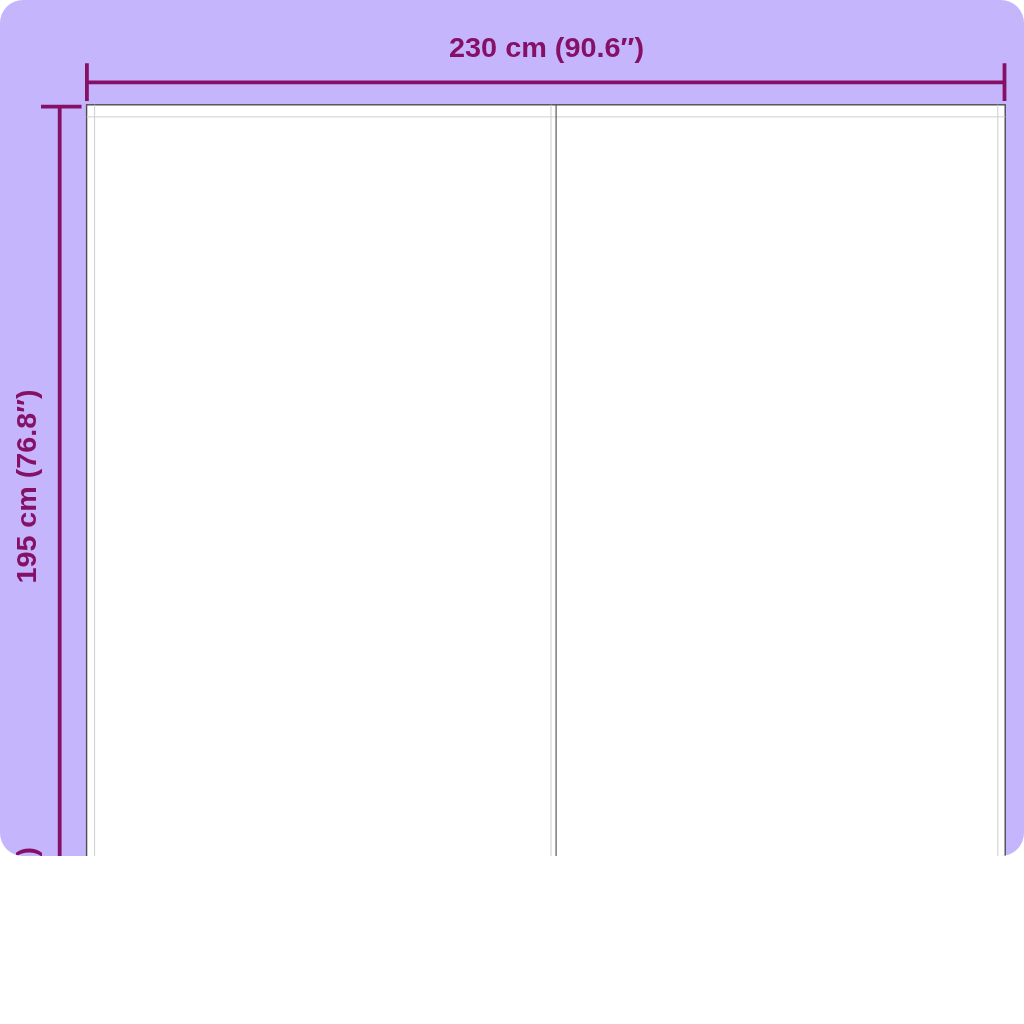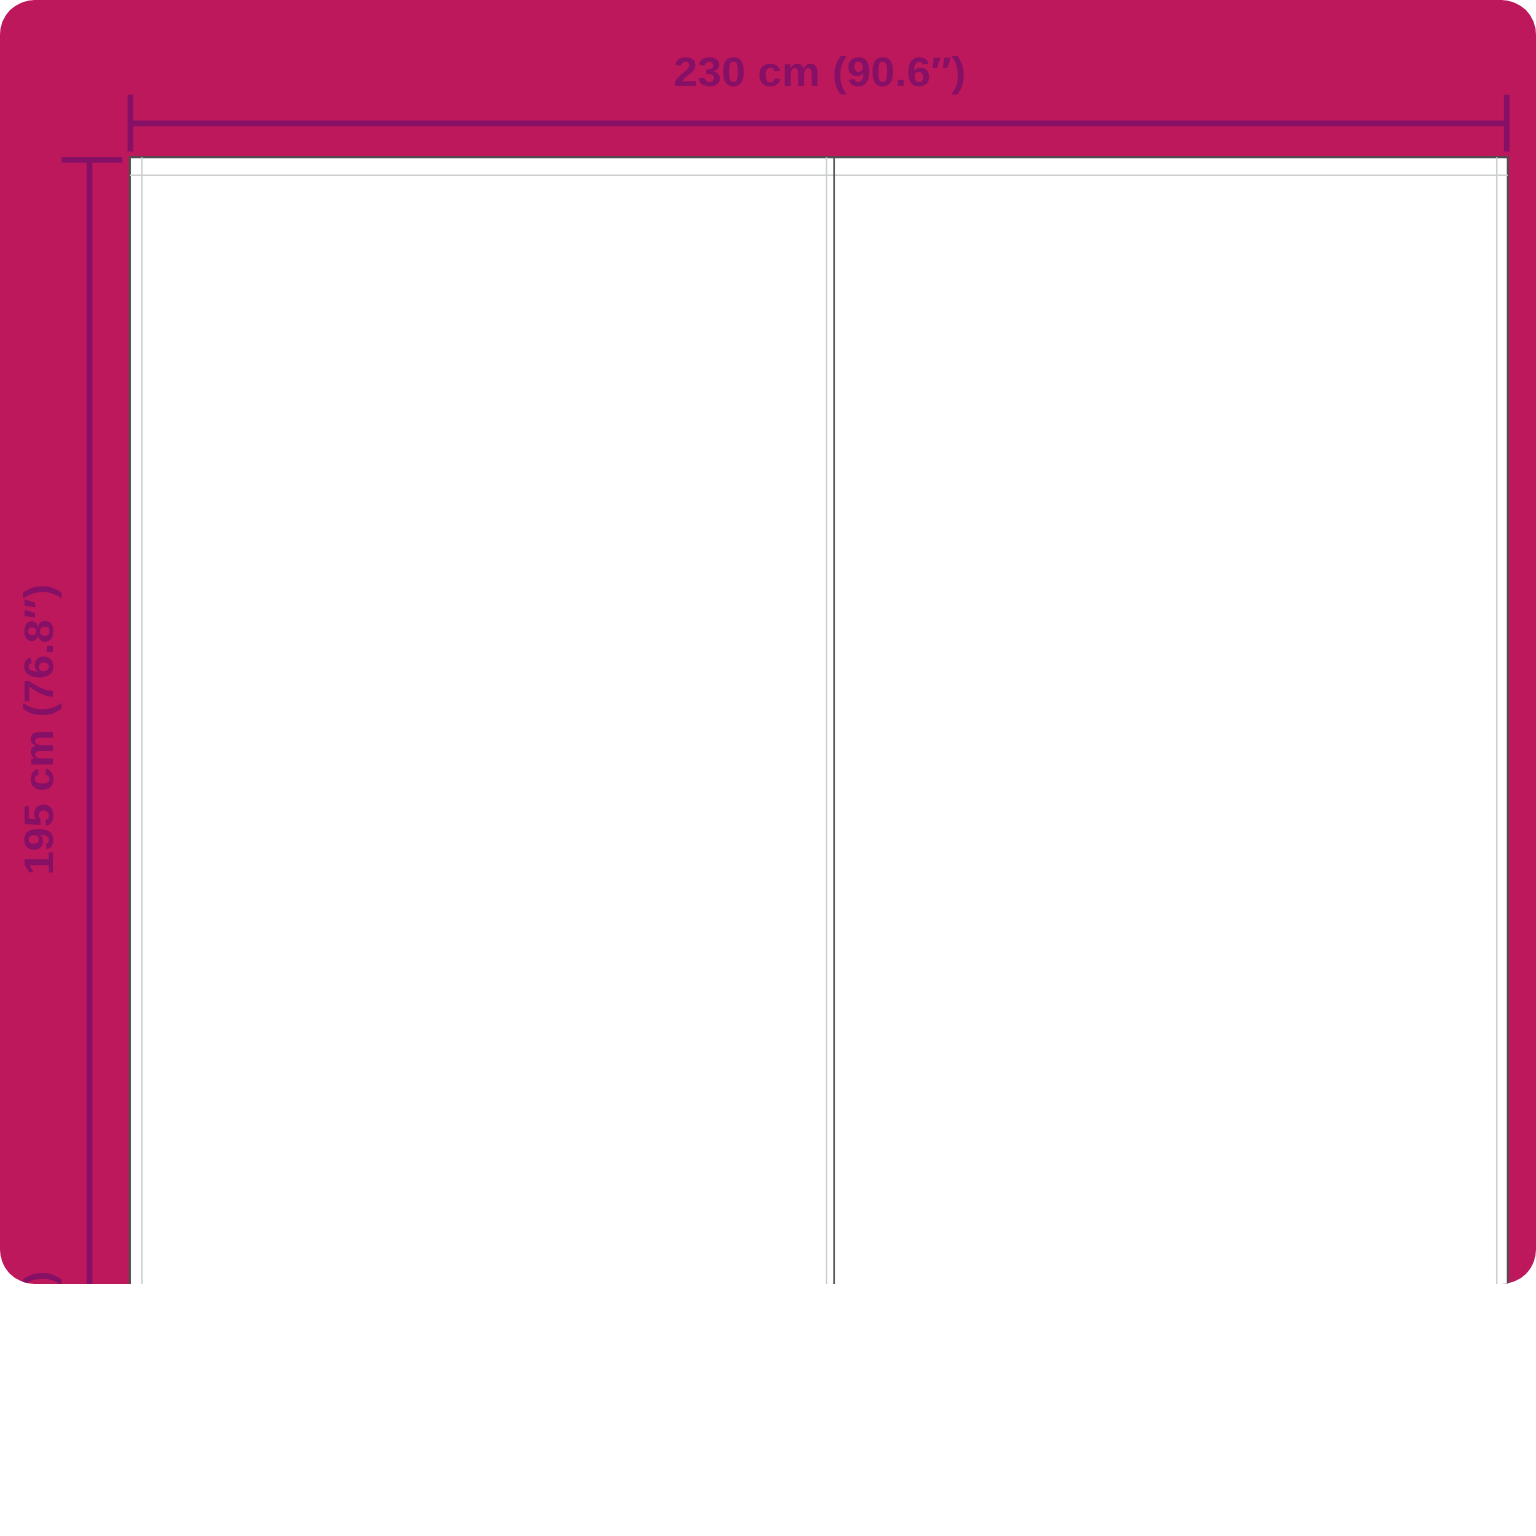--- a/index.html
+++ b/index.html
@@ -1,16 +1,16 @@
 <!DOCTYPE html>
 <html><head>
 <meta charset="utf-8">
 <style>
   html,body{margin:0;padding:0;background:#ffffff;}
-  .page{position:relative;width:1024px;height:856px;background:#be185d;overflow:hidden;border-radius:23px;}
+  .page{position:relative;width:1024px;height:856px;background:#c4b5fd;overflow:hidden;border-radius:23px;}
   svg{display:block;}
   text{font-family:"Liberation Sans", sans-serif;font-weight:bold;fill:#871067;}
 </style>
 </head>
 <body>
 <div class="page">
 <svg width="1024" height="1024" viewBox="0 0 1024 1024">
 
   <rect x="86.6" y="104.8" width="918.6" height="776.4" fill="#ffffff" stroke="#4d4d4d" stroke-width="1.4"></rect>
 

